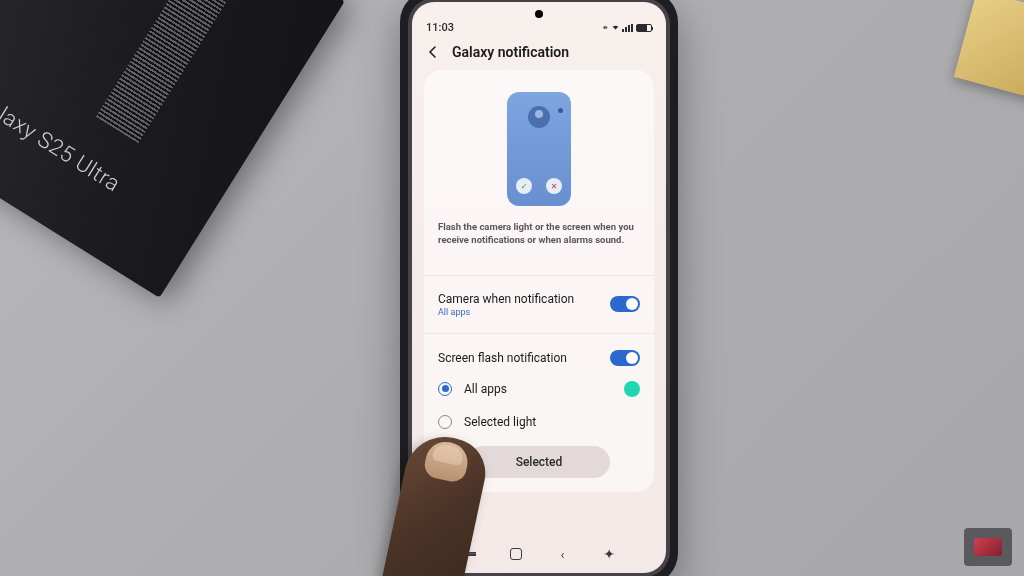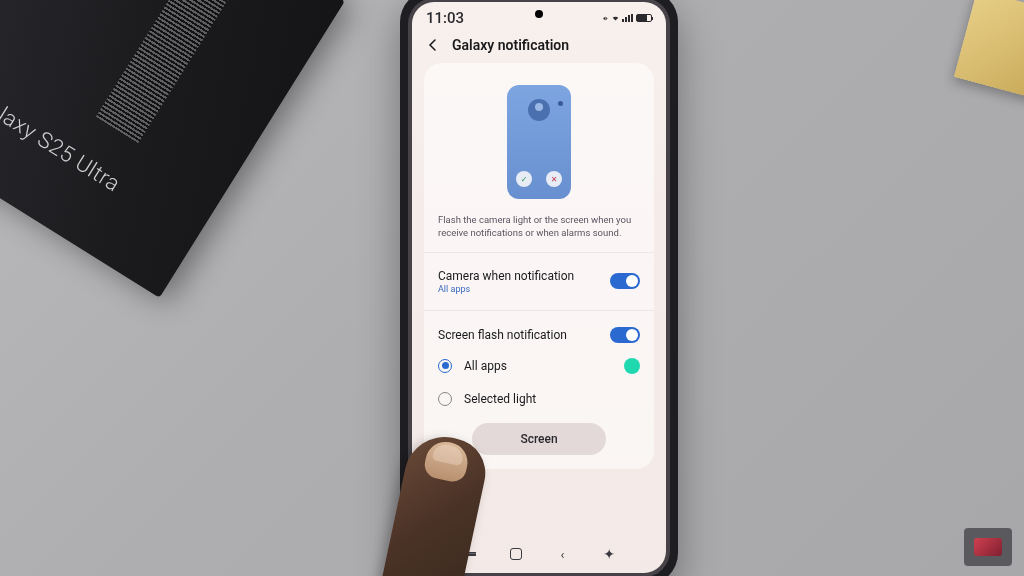--- a/index.html
+++ b/index.html
@@ -120,23 +120,24 @@
       border-radius: 50%;
       z-index: 100;
     }
     
     
     .status-bar {
       display: flex;
       justify-content: space-between;
       align-items: center;
       padding: 7px 14px 4px;
-      font-size: 15px;
+      font-size: 11px;
       font-weight: 500;
       color: #2a2a2e;
+      margin-top: 12px;
     }
     .status-right { display: flex; align-items: center; gap: 3px; }
     .status-icon-small {
       width: 7px;
       height: 7px;
     }
     .signal-bars {
       display: flex;
       align-items: flex-end;
       gap: 1px;
@@ -257,21 +258,22 @@
       justify-content: center;
       font-size: 8px;
     }
     .illu-btn-green { color: #2a9050; }
     .illu-btn-red { color: #c04050; }
     
     .description {
       font-size: 9.5px;
       color: #5a5560;
       line-height: 1.4;
-      margin-bottom: 12px;
+      margin-bottom: 28px;
+      font-weight: bold;
     }
     
     .divider {
       height: 1px;
       background: rgba(0,0,0,0.06);
       margin: 0 -14px 10px;
     }
     
     .setting-row {
       display: flex;
@@ -537,21 +539,21 @@
             <div class="color-dot"></div>
           </div>
 
           <div class="radio-row">
             <div class="radio-left">
               <div class="radio"></div>
               <span class="radio-label">Selected light</span>
             </div>
           </div>
 
-          <button class="preview-btn">Screen</button>
+          <button class="preview-btn">Selected</button>
         </div>
       </div>
 
       <div class="nav-bar">
         <div class="nav-item">
             <div class="nav-recents"></div>
           </div>
         <div class="nav-item">
             <div class="nav-home"></div>
           </div>

